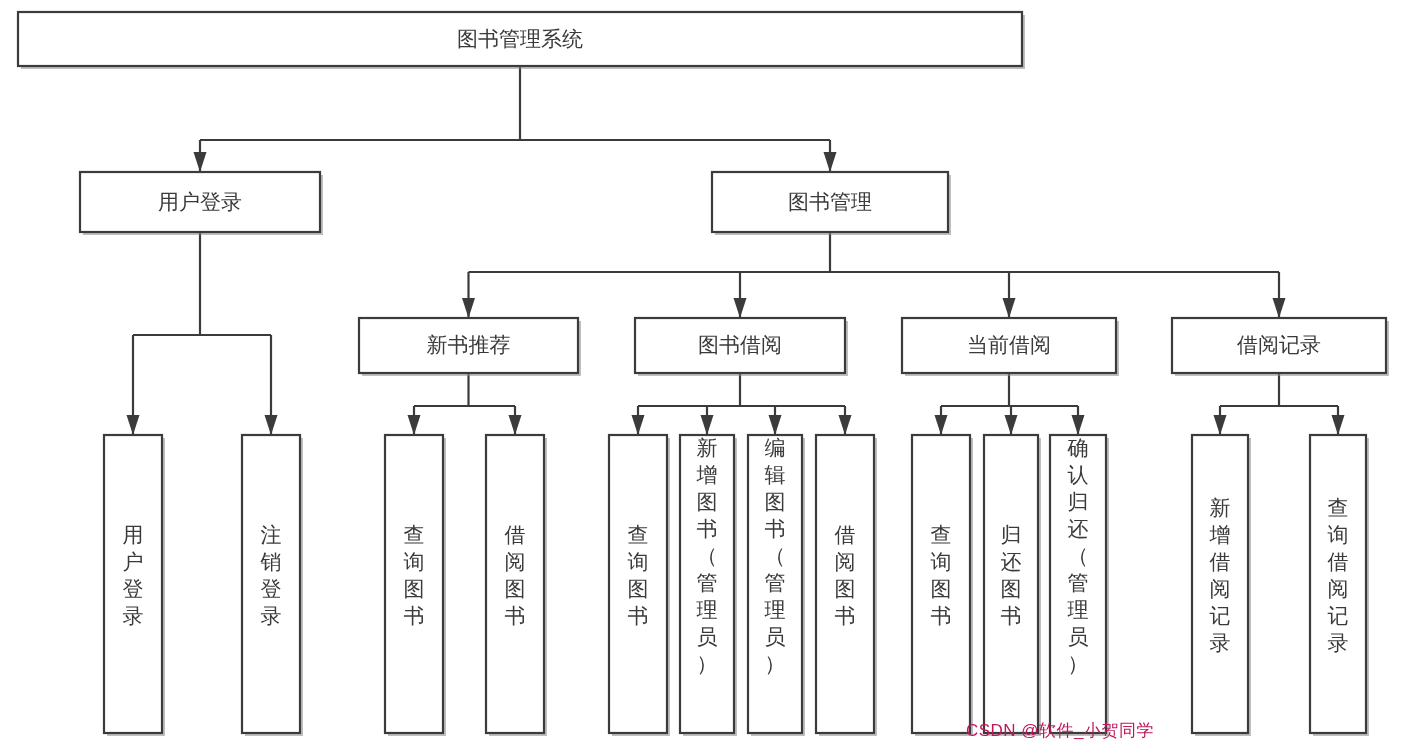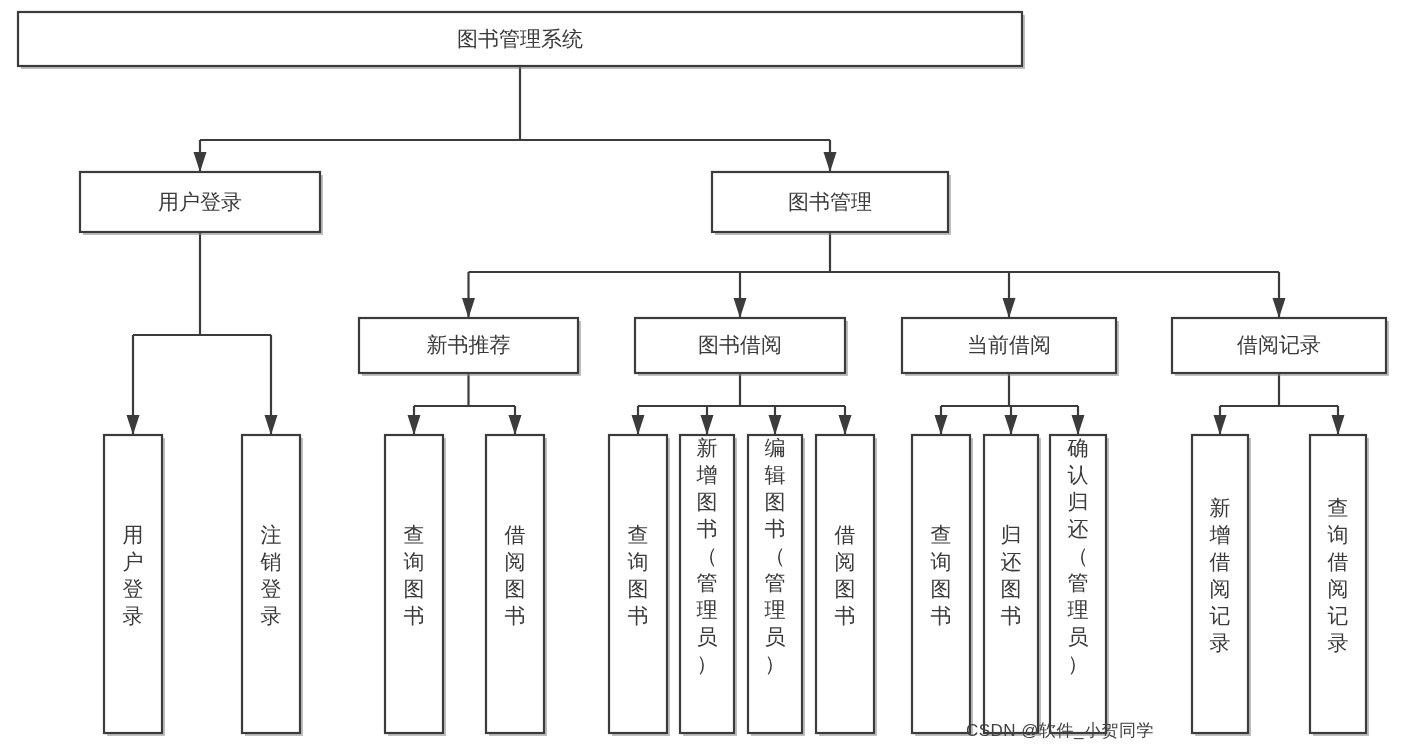--- a/index.html
+++ b/index.html
@@ -59,21 +59,21 @@
     font-size: 21px;
     fill: #3a3a3a;
     text-anchor: middle;
   }
   .watermark-text {
     position: absolute;
     right: 8px;
     bottom: 5px;
     font-family: "Liberation Sans", "DejaVu Sans", sans-serif;
     font-size: 17px;
-    color: #404040;
+    color: #be185d;
     letter-spacing: 0.5px;
     white-space: nowrap;
     user-select: none;
   }
 </style>
 </head>
 <body>
 
 <div id="diagram-root">
   <svg id="tree-svg" viewBox="0 0 1405 747" preserveAspectRatio="xMidYMid meet">

